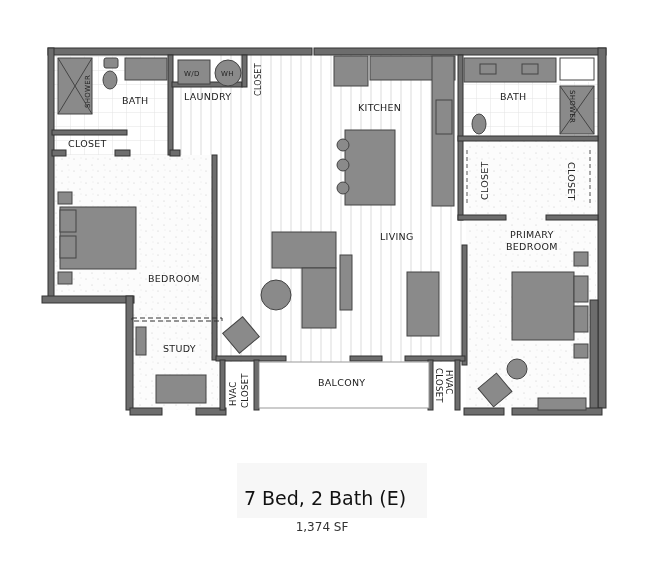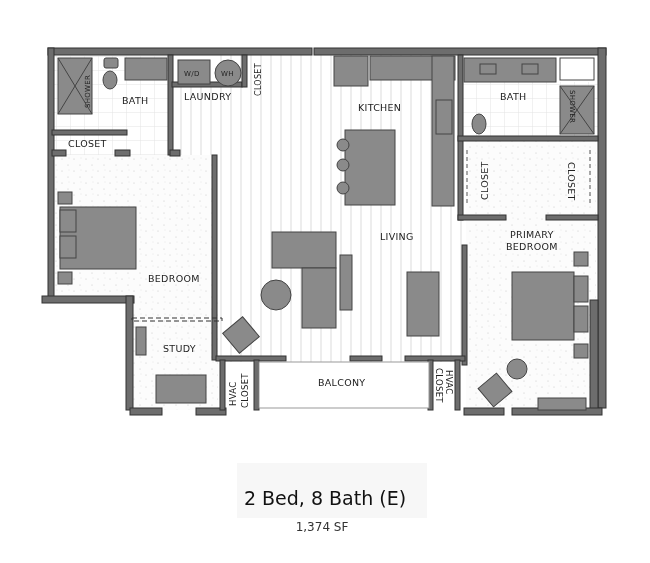--- a/index.html
+++ b/index.html
@@ -152,14 +152,14 @@
     <text class="lbl" x="0" y="0" transform="translate(488 200) rotate(-90)">CLOSET</text>
     <text class="lbl" x="0" y="0" transform="translate(568 162) rotate(90)">CLOSET</text>
     <text class="lbl" x="0" y="0" transform="translate(236 406) rotate(-90)" style="font-size:8.5px">HVAC</text>
     <text class="lbl" x="0" y="0" transform="translate(248 408) rotate(-90)" style="font-size:8.5px">CLOSET</text>
     <text class="lbl" x="0" y="0" transform="translate(446 370) rotate(90)" style="font-size:8.5px">HVAC</text>
     <text class="lbl" x="0" y="0" transform="translate(436 368) rotate(90)" style="font-size:8.5px">CLOSET</text>
   </g>
 </svg>
 
 <div class="titlebox"></div>
-<div class="caption title">2 Bed, 8 Bath (E)</div>
+<div class="caption title">7 Bed, 2 Bath (E)</div>
 <div class="caption sub">1,374 SF</div>
 
 </body></html>

